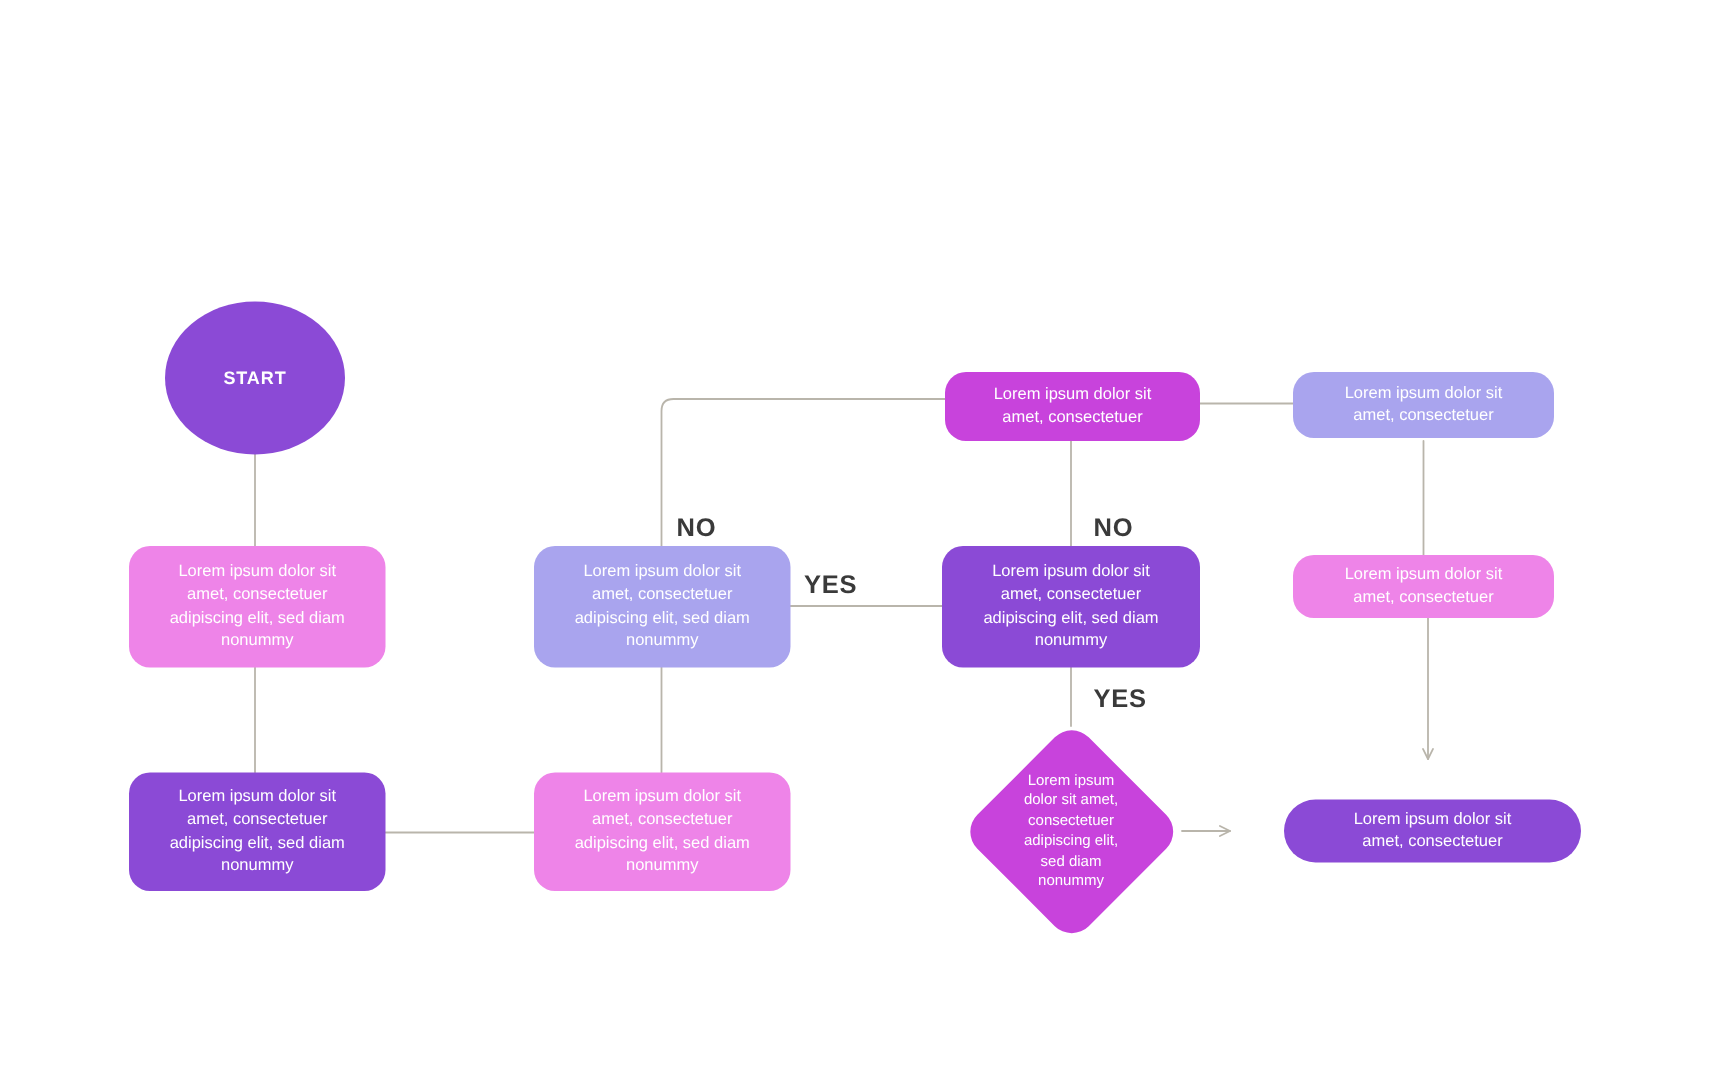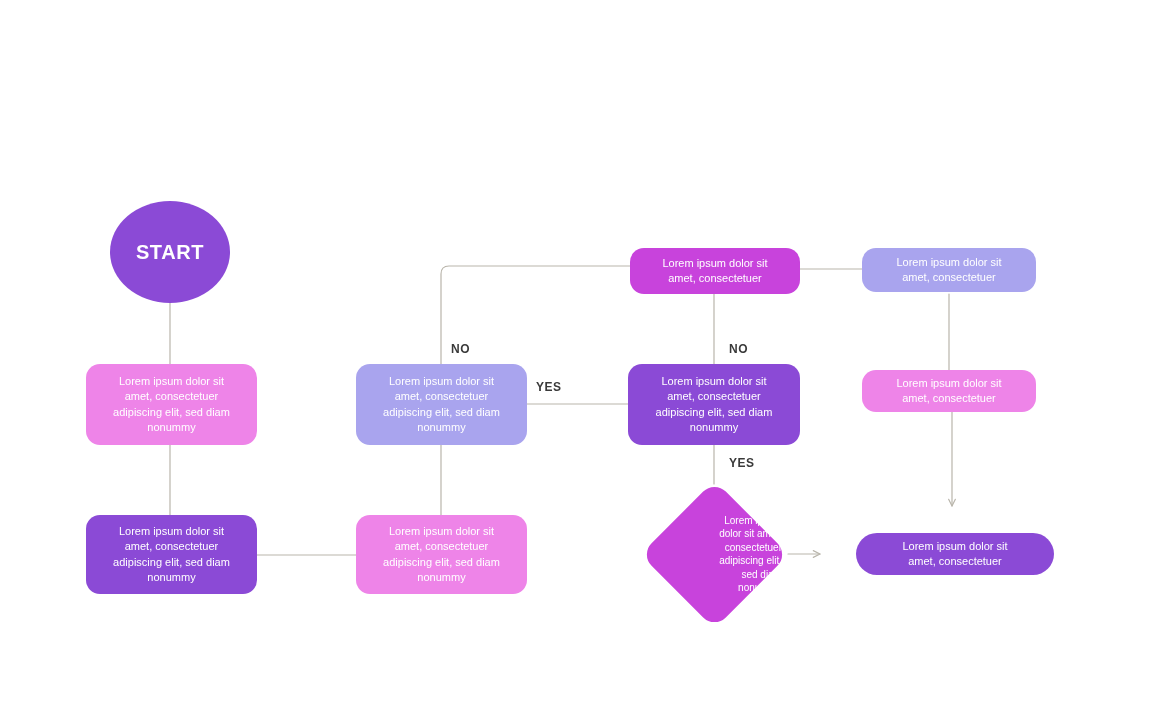--- a/index.html
+++ b/index.html
@@ -83,21 +83,21 @@
   
   .node.pill {
     border-radius: 100px;
     font-size: 11px;
     line-height: 15.5px;
   }
 
   
   .node.circle {
     border-radius: 50%;
-    font-size: 20px;
+    font-size: 12px;
     font-weight: 800;
     letter-spacing: 0.6px;
   }
 
   
   .node.diamond {
     background: transparent !important;
   }
   .node.diamond .dia-shape {
     position: absolute;
@@ -109,27 +109,26 @@
     margin-top: -50px;
     transform: rotate(45deg);
     border-radius: 16px;
   }
   .node.diamond .node-text {
     position: relative;
     z-index: 2;
     font-size: 10px;
     line-height: 13.5px;
     padding: 0 6px;
-    text-align: right;
   }
 
   
   .edge-label {
     position: absolute;
-    font-size: 12px;
+    font-size: 17px;
     font-weight: 700;
     color: #3a3a3a;
     letter-spacing: 0.5px;
     white-space: nowrap;
   }
 </style>
 </head>
 <body>
 
 <div id="canvas">

